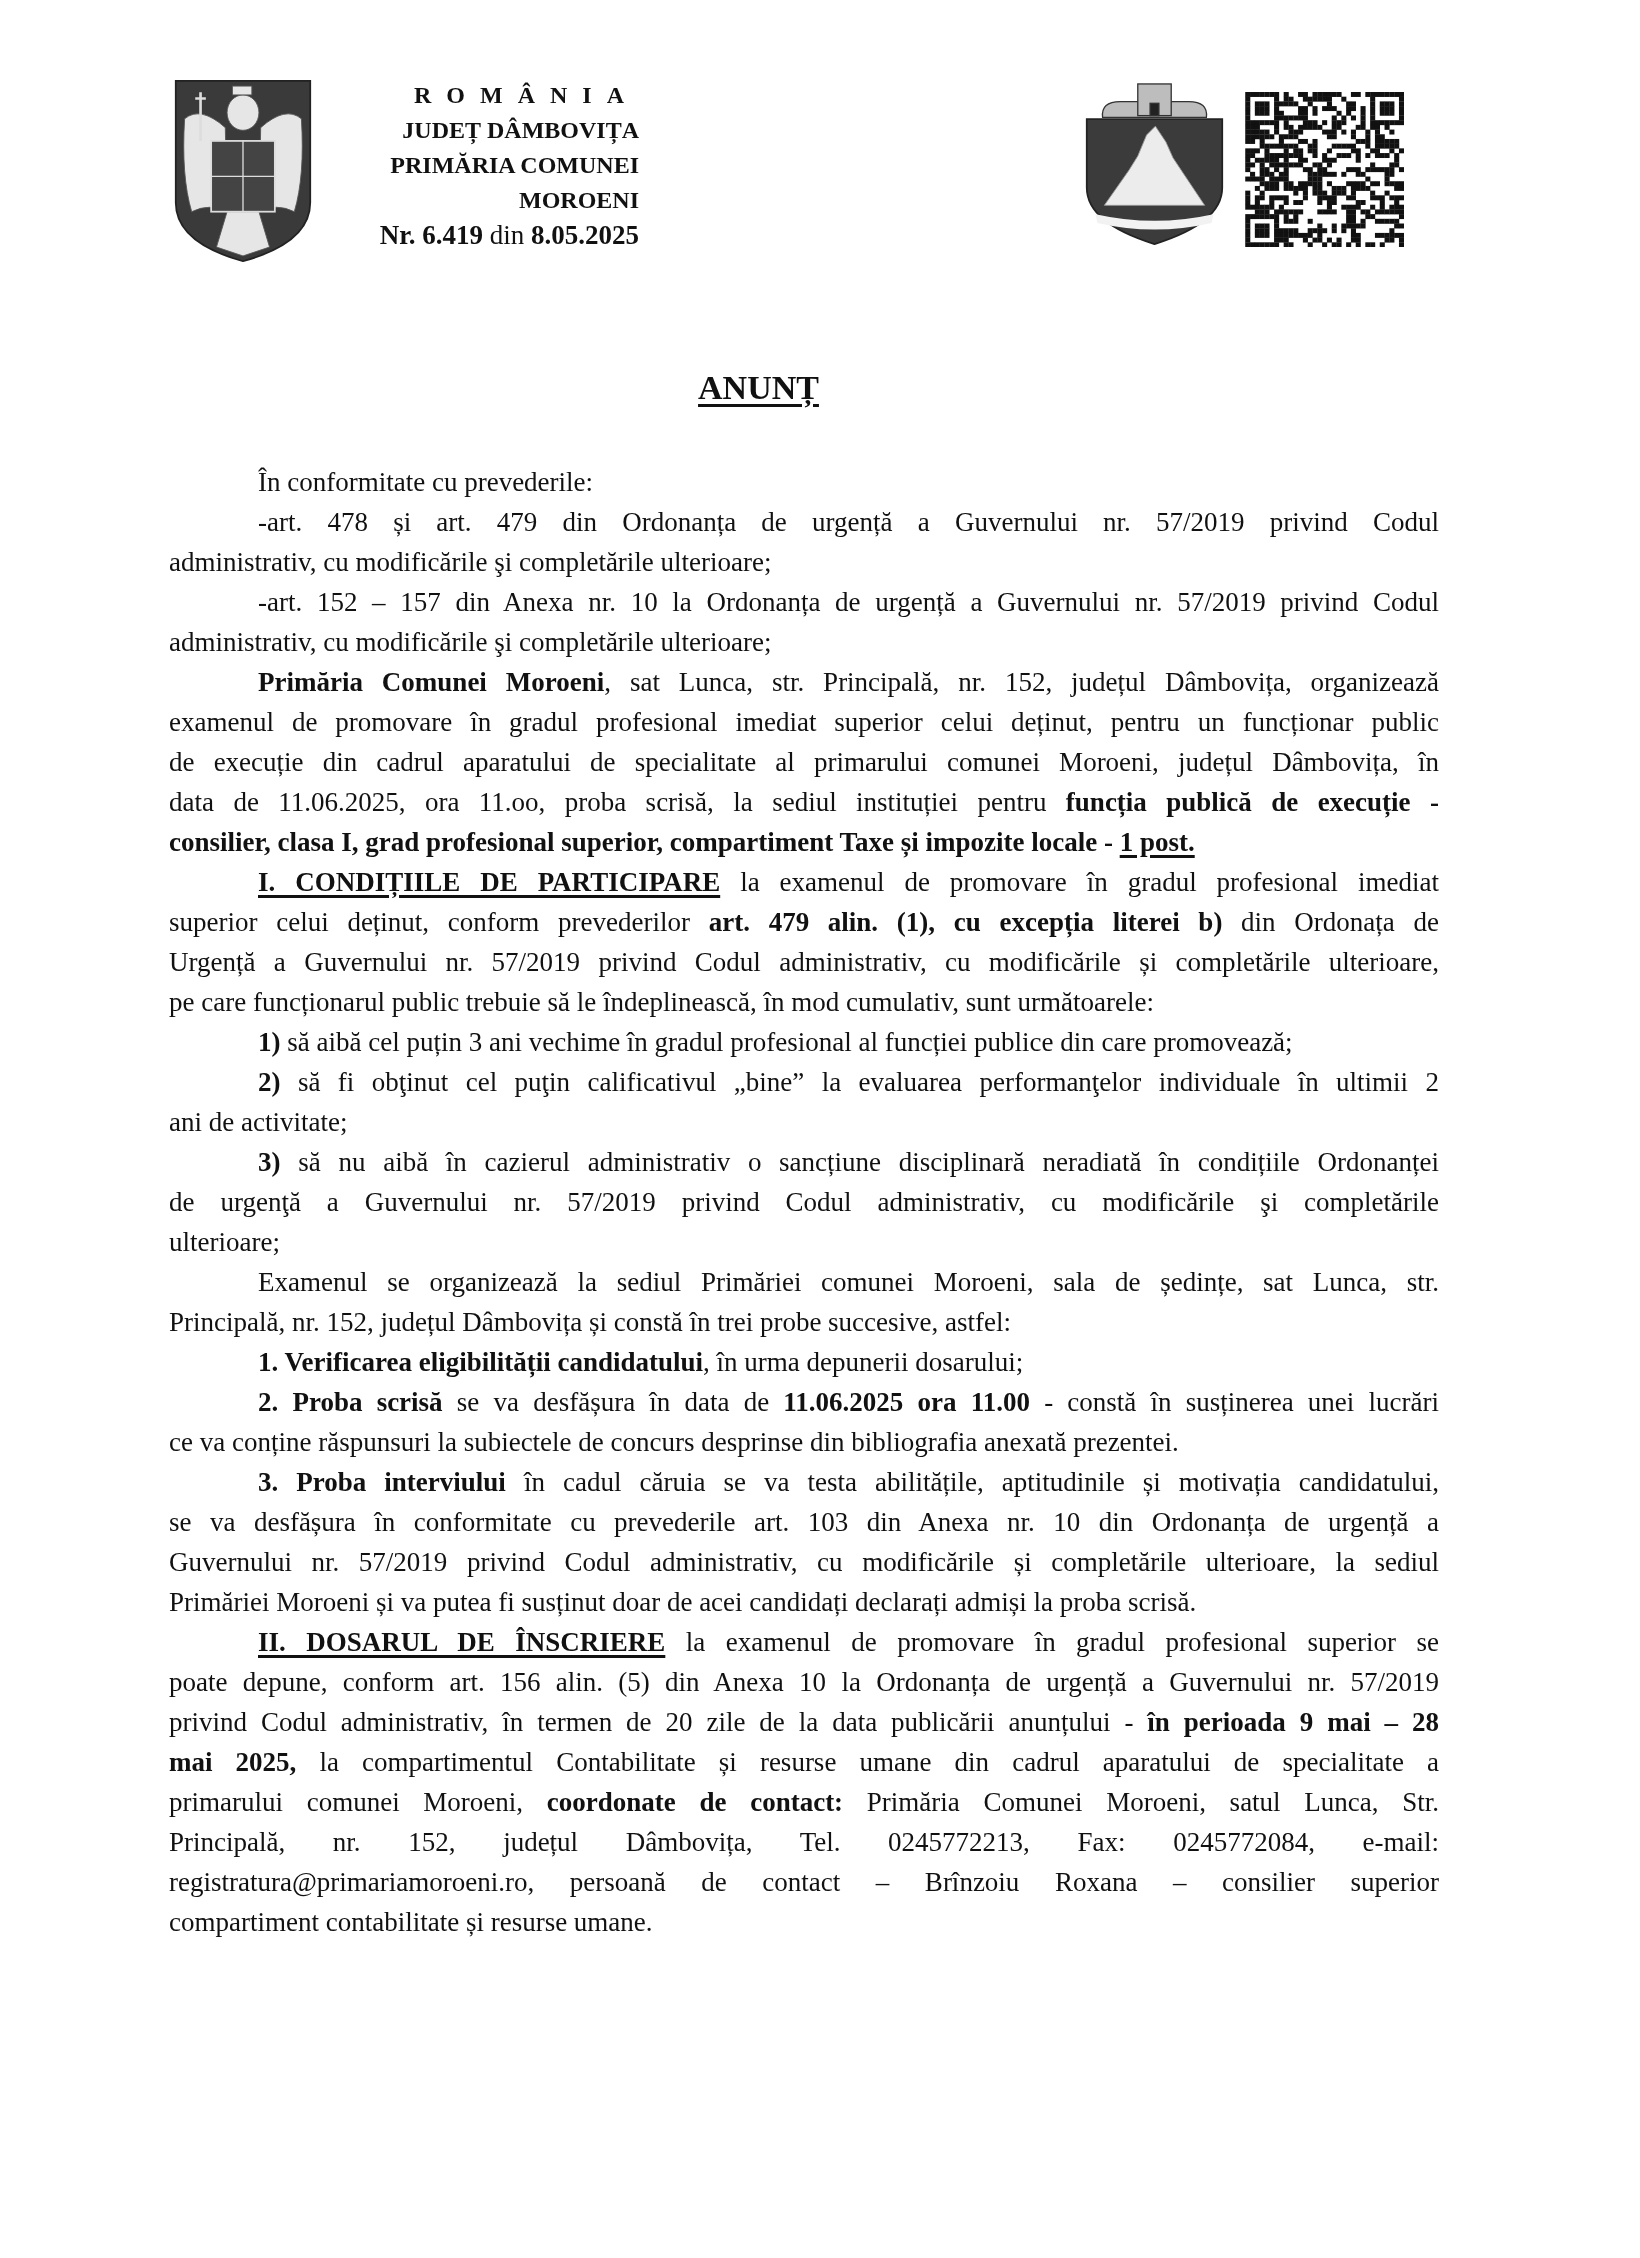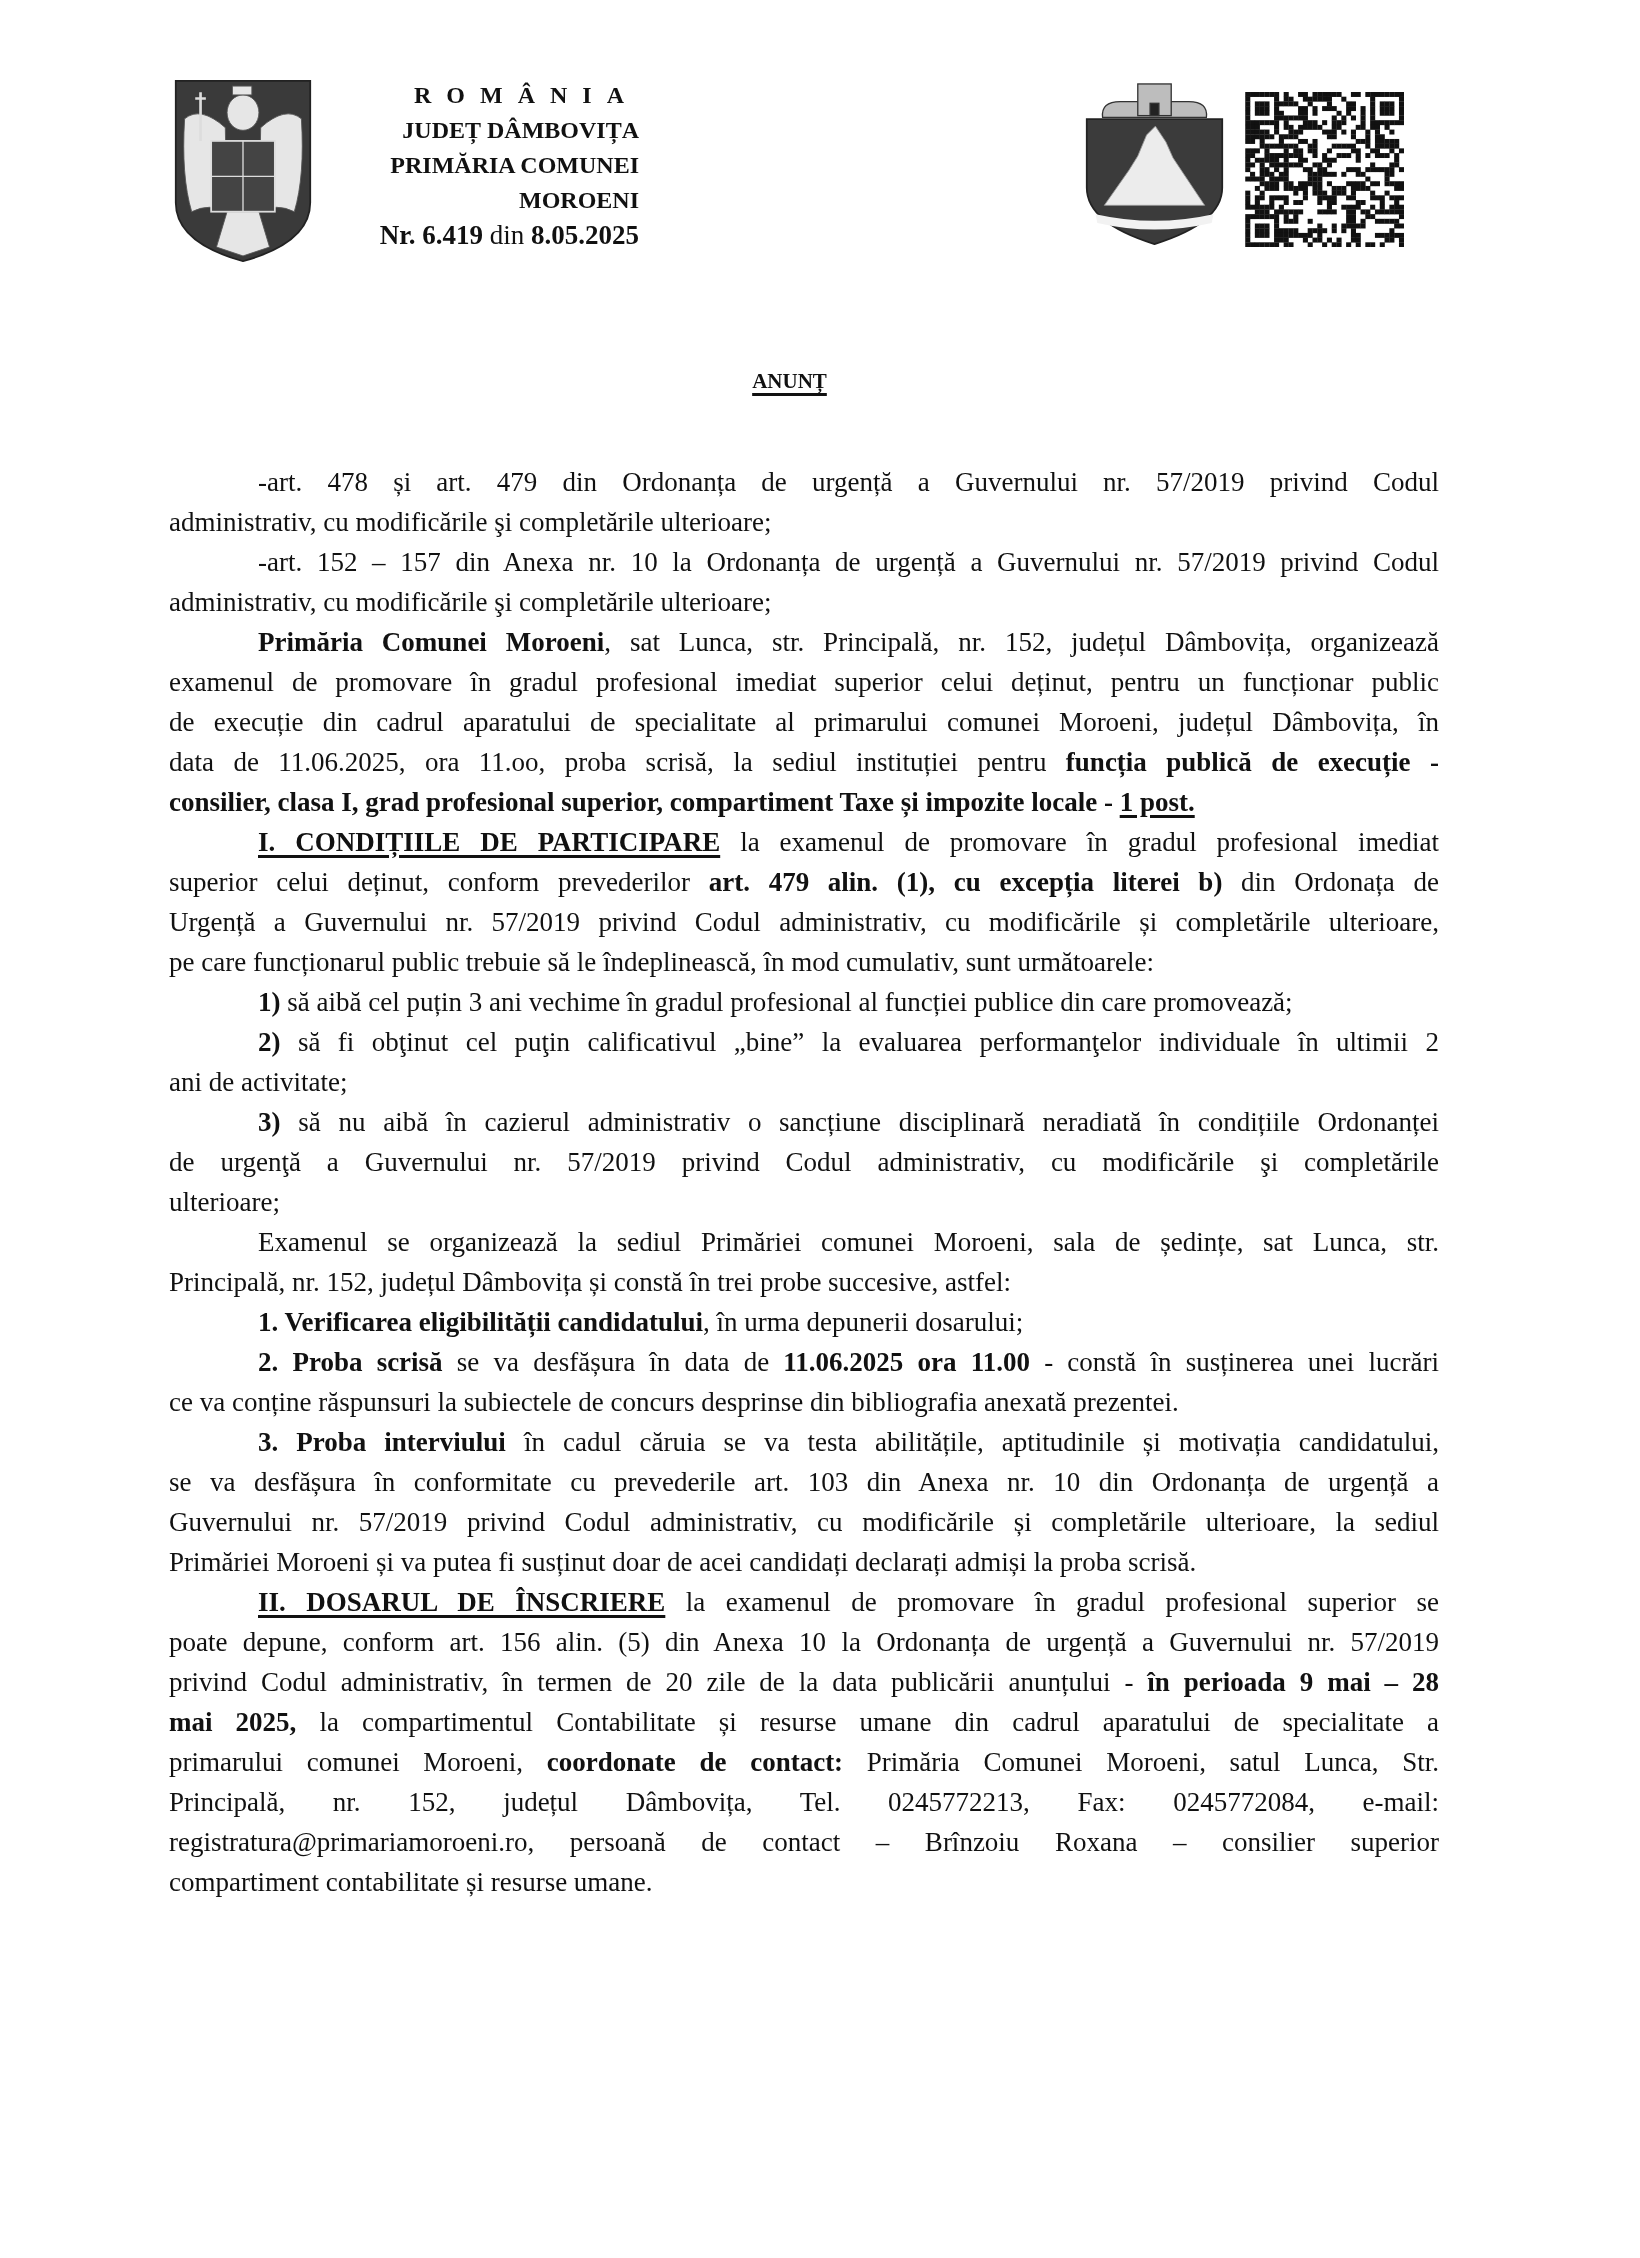--- a/index.html
+++ b/index.html
@@ -8,21 +8,21 @@
   
   #coat-of-arms { left: 174px; top: 79px; width: 138px; height: 184px; }
   #header-text { left: 335px; top: 78px; width: 304px; text-align: right; font-weight: bold; }
   #header-text .hl { height: 35px; line-height: 35px; font-size: 24px; white-space: nowrap; }
   #header-text .hl.country { letter-spacing: 15px; font-size: 24px; padding-left: 15px; }
   #header-text .hl.regno { font-size: 27px; font-weight: normal; }
   #header-text .hl.regno b { font-weight: bold; }
   #commune-crest { left: 1085px; top: 82px; width: 139px; height: 164px; }
   #qr-code { left: 1245px; top: 92px; width: 159px; height: 155px; }
   
-  #title { left: 0; width: 1517px; top: 369px; text-align: center; font-size: 21px; font-weight: bold; text-decoration: underline; text-decoration-thickness: 2.6px; text-underline-offset: 5.3px; margin-left: 31px; }
+  #title { left: 0; width: 1517px; top: 369px; text-align: center; font-size: 34px; font-weight: bold; text-decoration: underline; text-decoration-thickness: 2.6px; text-underline-offset: 5.3px; }
   
   #body { left: 169px; top: 462px; width: 1270px; font-size: 27px; }
   .line { height: 40px; line-height: 40px; white-space: nowrap; overflow: visible; }
   .line.j { text-align: justify; text-align-last: justify; white-space: normal; overflow: hidden; }
   .line.ind { padding-left: 89px; }
   .seg-b { font-weight: bold; margin-top: 32px; }
   .seg-bu { font-weight: bold; text-decoration: underline; text-decoration-thickness: 2.6px; text-underline-offset: 3.5px; }
 </style>
 </head>
 <body>
@@ -645,20 +645,21 @@
       <rect x="136.36" y="170.67" width="5.75" height="5.63" fill="#111"></rect>
       <rect x="141.82" y="170.67" width="5.75" height="5.63" fill="#111"></rect>
       <rect x="152.73" y="170.67" width="5.75" height="5.63" fill="#111"></rect>
       <rect x="174.55" y="170.67" width="5.75" height="5.63" fill="#111"></rect>
     </svg>
 </div>
 
 <div id="title" class="abs">ANUNȚ</div>
 
 <div id="body" class="abs">
+    <div class="line ind"><span>În conformitate cu prevederile:</span></div>
     <div class="line j ind"><span>-art. 478 și art. 479 din Ordonanța de urgență a Guvernului nr. 57/2019 privind Codul</span></div>
     <div class="line"><span>administrativ, cu modificările şi completările ulterioare;</span></div>
     <div class="line j ind"><span>-art. 152 – 157 din Anexa nr. 10 la Ordonanța de urgență a Guvernului nr. 57/2019 privind Codul</span></div>
     <div class="line"><span>administrativ, cu modificările şi completările ulterioare;</span></div>
     <div class="line j ind"><span class="seg-b">Primăria Comunei Moroeni</span><span>, sat Lunca, str. Principală, nr. 152, județul Dâmbovița, organizează</span></div>
     <div class="line j"><span>examenul de promovare în gradul profesional imediat superior celui deținut, pentru un funcționar public</span></div>
     <div class="line j"><span>de execuție din cadrul aparatului de specialitate al primarului comunei Moroeni, județul Dâmbovița, în</span></div>
     <div class="line j"><span>data de 11.06.2025, ora 11.oo, proba scrisă, la sediul instituției pentru </span><span class="seg-b">funcția publică de execuție -</span></div>
     <div class="line"><span class="seg-b">consilier, clasa I, grad profesional superior,  compartiment Taxe și impozite locale - </span><span class="seg-bu">1 post.</span></div>
     <div class="line j ind"><span class="seg-bu">I. CONDIȚIILE DE PARTICIPARE</span><span> la examenul de promovare în gradul profesional imediat</span></div>

